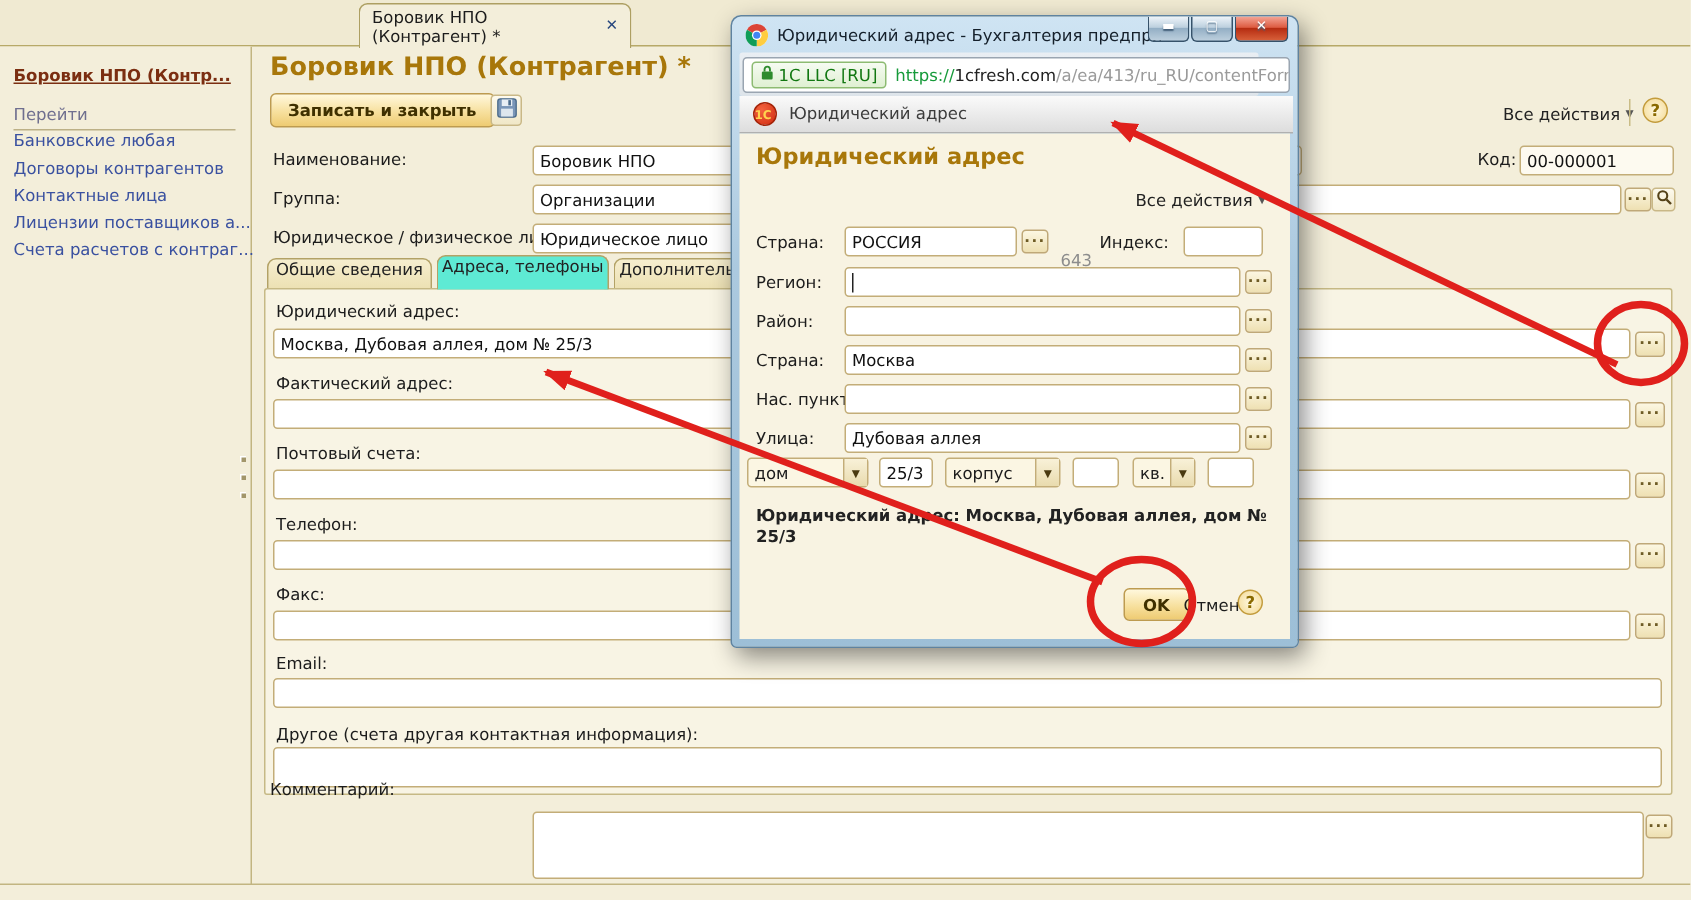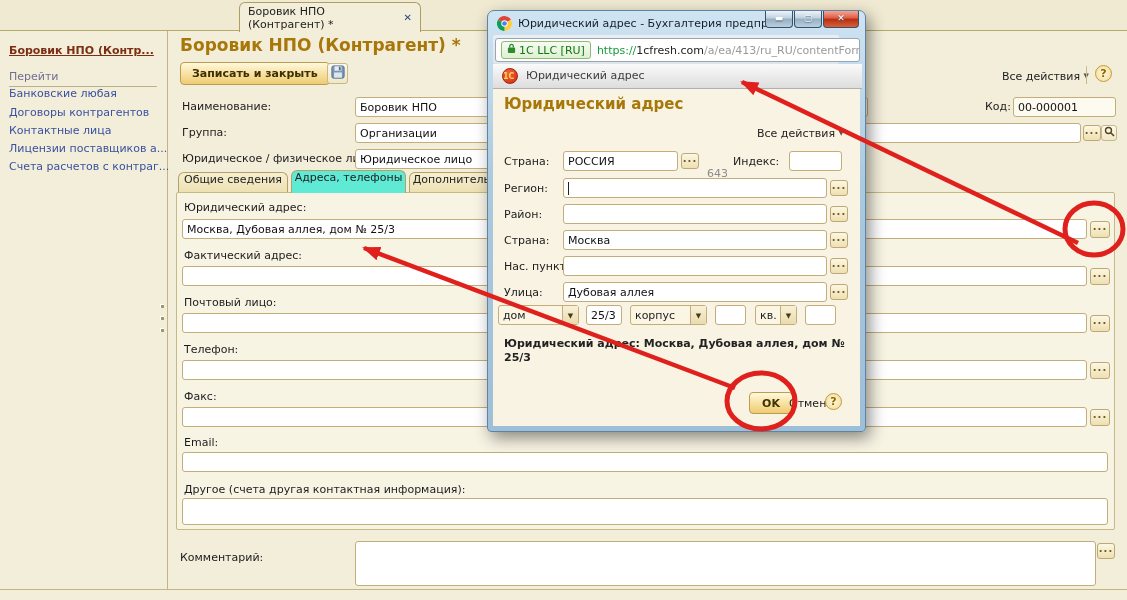--- a/index.html
+++ b/index.html
@@ -164,39 +164,39 @@
 
 <div class="lbl" style="left:184px;top:201px">Юридический адрес:</div>
 <input class="inp" style="left: 182px; top: 219px; width: 905px;" readonly="" value="Москва, Дубовая аллея, дом № 25/3">
 
 <div class="btn-more" style="left:1090px;top:221px"></div>
 
 <div class="lbl" style="left:184px;top:249px">Фактический адрес:</div>
 <input class="inp" style="left: 182px; top: 266px; width: 905px;" readonly="" value="">
 <div class="btn-more" style="left:1090px;top:268px"></div>
 
-<div class="lbl" style="left:184px;top:296px">Почтовый лицо:</div>
+<div class="lbl" style="left:184px;top:296px">Почтовый счета:</div>
 <input class="inp" style="left: 182px; top: 313px; width: 905px;" readonly="" value="">
 <div class="btn-more" style="left:1090px;top:315px"></div>
 
 <div class="lbl" style="left:184px;top:343px">Телефон:</div>
 <input class="inp" style="left: 182px; top: 360px; width: 905px;" readonly="" value="">
 <div class="btn-more" style="left:1090px;top:362px"></div>
 
 <div class="lbl" style="left:184px;top:390px">Факс:</div>
 <input class="inp" style="left: 182px; top: 407px; width: 905px;" readonly="" value="">
 <div class="btn-more" style="left:1090px;top:409px"></div>
 
 <div class="lbl" style="left:184px;top:436px">Email:</div>
 <input class="inp" style="left: 182px; top: 452px; width: 926px;" readonly="" value="">
 
 <div class="lbl" style="left:184px;top:483px">Другое (счета другая контактная информация):</div>
 <div class="tarea" style="left:182px;top:498px;width:926px;height:27px"></div>
 
-<div class="lbl" style="left:180px;top:551px">Комментарий:</div>
+<div class="lbl" style="left:180px;top:520px">Комментарий:</div>
 <div class="tarea" style="left:355px;top:541px;width:741px;height:45px"></div>
 <div class="btn-more" style="left:1097px;top:543px;width:18px;height:16px"></div>
 
 <div class="vdiv" style="left:0;top:589px;width:1127px;border-left:none;border-top:1px solid #c2b581"></div>
 
 <div class="popup">
   <div>
     <span class="abs" style="left:9px;top:5px">
       <svg width="15" height="15" viewBox="0 0 16 16">
         <circle cx="8" cy="8" r="8" fill="#fff"></circle>

